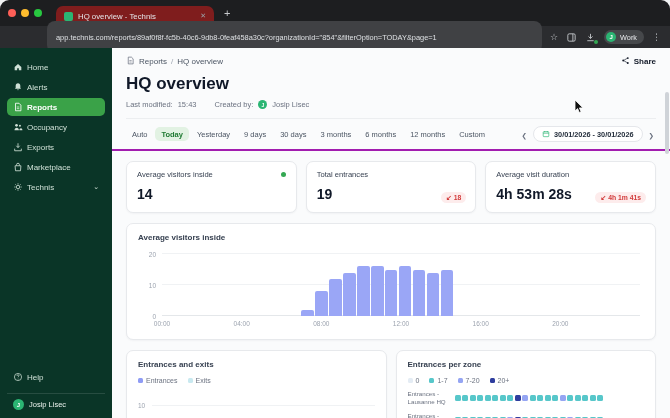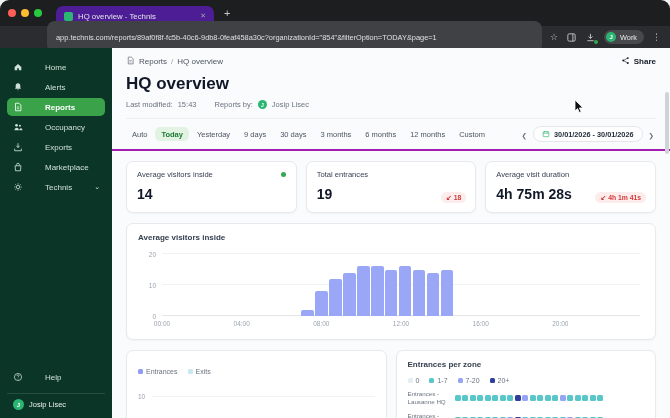--- a/index.html
+++ b/index.html
@@ -5,21 +5,21 @@
   * { margin:0; padding:0; box-sizing:border-box; }
   html,body { width:670px; height:418px; overflow:hidden; background:#f2f3f4;
               font-family:"Liberation Sans", sans-serif; }
   .window { width:670px; height:418px; border-radius:9px 9px 0 0; overflow:hidden;
             display:flex; flex-direction:column; background:#fff; position:relative; }
 
   
   .titlebar { height:26px; background:#1d1e20; display:flex; align-items:center; padding:0 8px; flex:0 0 auto; }
   .traffic { display:flex; gap:5px; margin-right:14px; }
   .tl { width:8px; height:8px; border-radius:50%; }
-  .tab { height:20px; align-self:flex-end; background:#4c1d95; border-radius:7px 7px 0 0;
+  .tab { height:20px; align-self:flex-end; background:#7f1d1d; border-radius:7px 7px 0 0;
          display:flex; align-items:center; gap:5px; padding:0 8px; width:158px; }
   .favicon { width:9px; height:9px; border-radius:2px; background:#2bb573; flex:0 0 auto; }
   .tab-title { font-size:7.8px; color:#e4e6e9; white-space:nowrap; overflow:hidden; flex:1; }
   .tab-close { font-size:7px; color:#9aa0a6; }
   .newtab { color:#c7cacd; font-size:11px; margin-left:10px; }
   .toolbar { height:22px; background:#2b2c2f; display:flex; align-items:center; padding:0 9px; gap:8px; flex:0 0 auto; }
   .urlbar { flex:1; height:15px; background:#404144; border-radius:8px; display:flex; align-items:center;
             padding:16px 9px; margin-left:38px; overflow:hidden; }
   .url-text { font-size:7.4px; color:#dde0e3; white-space:nowrap; overflow:hidden; }
   .tb-icon { color:#c4c7cb; font-size:9px; line-height:1; position:relative; display:flex; align-items:center; }
@@ -27,21 +27,21 @@
   .dl-dot { position:absolute; right:-2px; bottom:-1px; width:4px; height:4px; border-radius:50%; background:#34a853; }
   .profile-chip { display:flex; align-items:center; gap:4px; background:#46484b; border-radius:10px; padding:2px 7px 2px 2px; }
   .chip-avatar { width:10px; height:10px; border-radius:50%; background:#2bb573; color:#fff; font-size:6px;
                  display:flex; align-items:center; justify-content:center; font-weight:700; }
   .chip-label { font-size:7.3px; color:#e8eaed; }
 
   
   .app { flex:1; display:flex; min-height:0; }
   .sidebar { width:112px; background:#0a3527; color:#cfe0d6; display:flex; flex-direction:column; padding:10px 7px 8px; flex:0 0 auto; }
   .logo { color:#fff; font-weight:700; font-size:13px; letter-spacing:.3px; padding:0 5px 12px; }
-  .nav-item { display:flex; align-items:center; gap:22px; padding:4px 6px; border-radius:5px; margin-bottom:2px; font-size:8px; color:#cfe0d6; }
+  .nav-item { display:flex; align-items:center; gap:4px; padding:4px 6px; border-radius:5px; margin-bottom:2px; font-size:8px; color:#cfe0d6; }
   .nav-item.active { background:#3aa248; color:#fff; font-weight:700; }
   .nav-icon { width:10px; height:10px; display:flex; }
   .nav-icon svg { width:10px; height:10px; }
   .nav-chevron { margin-left:auto; font-size:7px; }
   .side-spacer { flex:1; }
   .user-row { display:flex; align-items:center; gap:5px; padding:5px 6px 0; border-top:1px solid rgba(255,255,255,.12); margin-top:5px; }
   .user-avatar { width:11px; height:11px; border-radius:50%; background:#2bb573; color:#fff; font-size:6px;
                  display:flex; align-items:center; justify-content:center; font-weight:700; }
   .user-name { font-size:7.5px; color:#ecf3ee; }
 
@@ -258,21 +258,21 @@
                 </svg>
             </span>
             <span>Share</span>
           </div>
         </div>
         <div class="page-title">HQ overview</div>
         <div class="meta-row">
           <span>Last modified:</span>
           <span>15:43</span>
           <span class="meta-gap"></span>
-          <span>Reports by:</span>
+          <span>Created by:</span>
           <span class="mini-avatar">J</span>
           <span>Josip Lisec</span>
         </div>
       </div>
 
       <div class="filter-row">
         <span id="filter-options" style="display:flex;gap:2px;">
             <span class="filter-opt">Auto</span>
             <span class="filter-opt selected">Today</span>
             <span class="filter-opt">Yesterday</span>
@@ -311,21 +311,21 @@
           <div class="stat-value">19</div>
           <span class="delta-badge">
             <span>↙</span>
             <span>18</span>
           </span>
         </div>
         <div class="stat-card">
           <div class="stat-label-row">
             <span class="stat-label">Average visit duration</span>
           </div>
-          <div class="stat-value">4h 75m 28s</div>
+          <div class="stat-value">4h 53m 28s</div>
           <span class="delta-badge">
             <span>↙</span>
             <span>4h 1m 41s</span>
           </span>
         </div>
       </div>
 
       <div class="chart-card">
         <div class="chart-title">Average visitors inside</div>
         <div class="chart-area" id="visitors-plot">
@@ -352,20 +352,21 @@
             <span class="xlab" style="left: 16.6667%;">04:00</span>
             <span class="xlab" style="left: 33.3333%;">08:00</span>
             <span class="xlab" style="left: 50%;">12:00</span>
             <span class="xlab" style="left: 66.6667%;">16:00</span>
             <span class="xlab" style="left: 83.3333%;">20:00</span>
           </div>
       </div>
 
       <div class="bottom-row">
         <div class="panel-card">
+          <div class="chart-title">Entrances and exits</div>
           <div class="legend-row" id="ee-legend">
               <span class="legend-item">
                 <span class="legend-sq" style="background:#8f9cf5"></span>
                 <span>Entrances</span>
               </span>
               <span class="legend-item">
                 <span class="legend-sq" style="background:#c9e9f0"></span>
                 <span>Exits</span>
               </span>
             </div>

